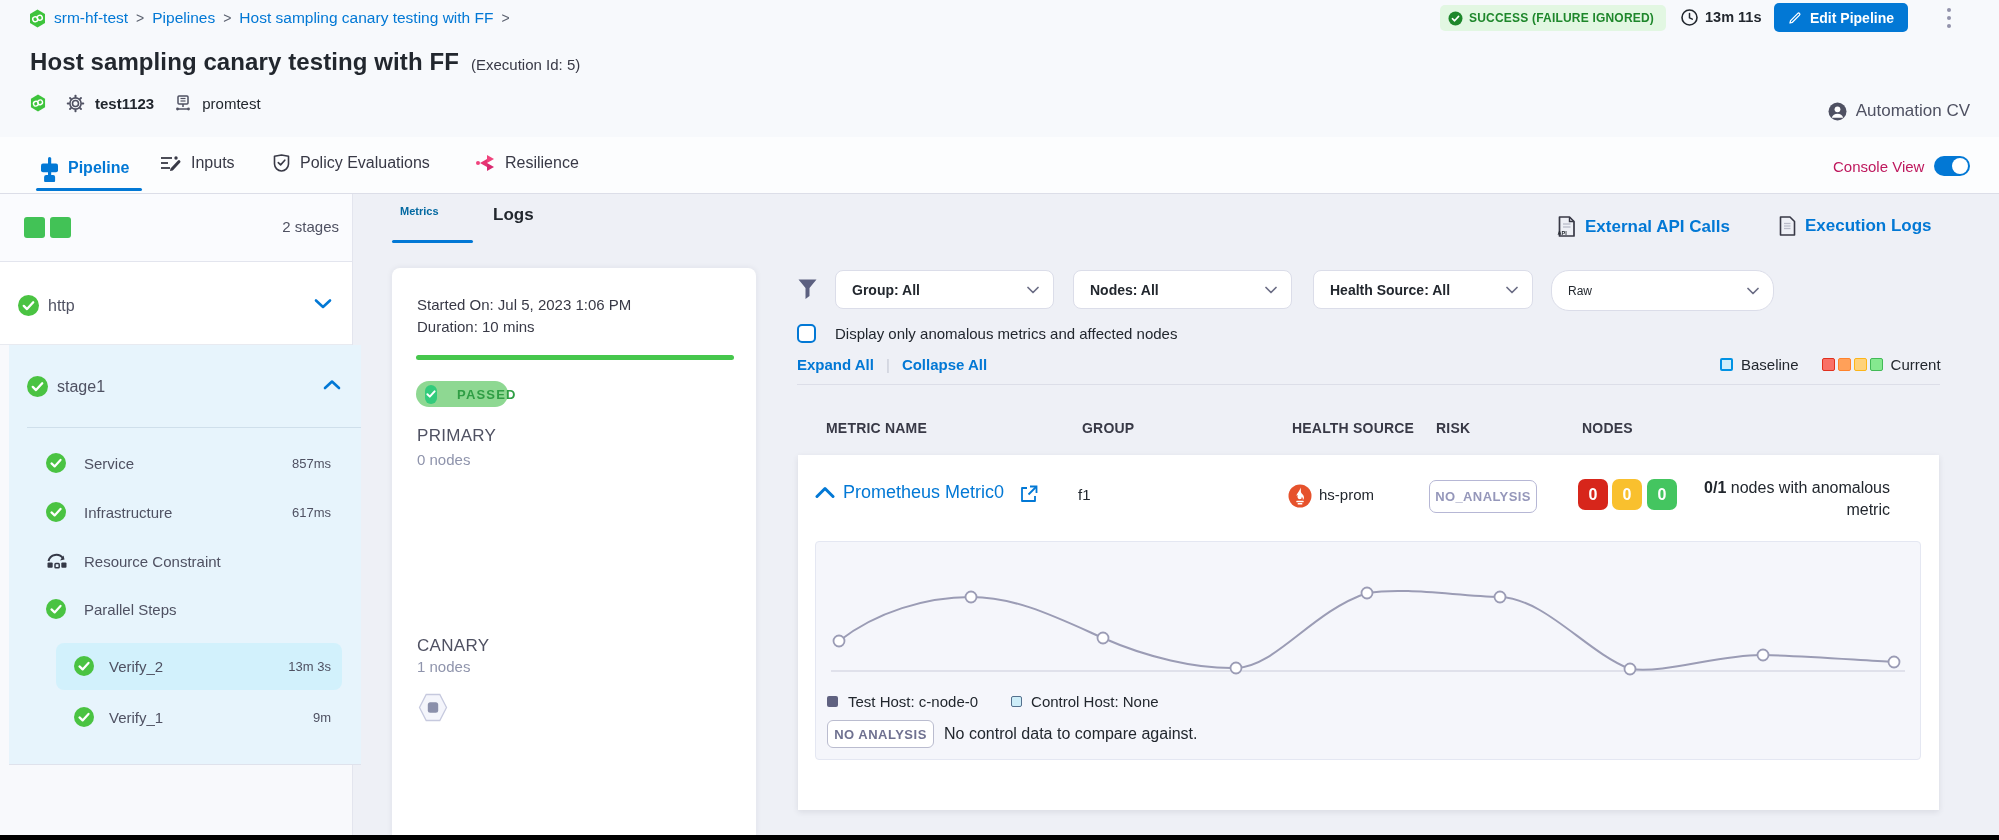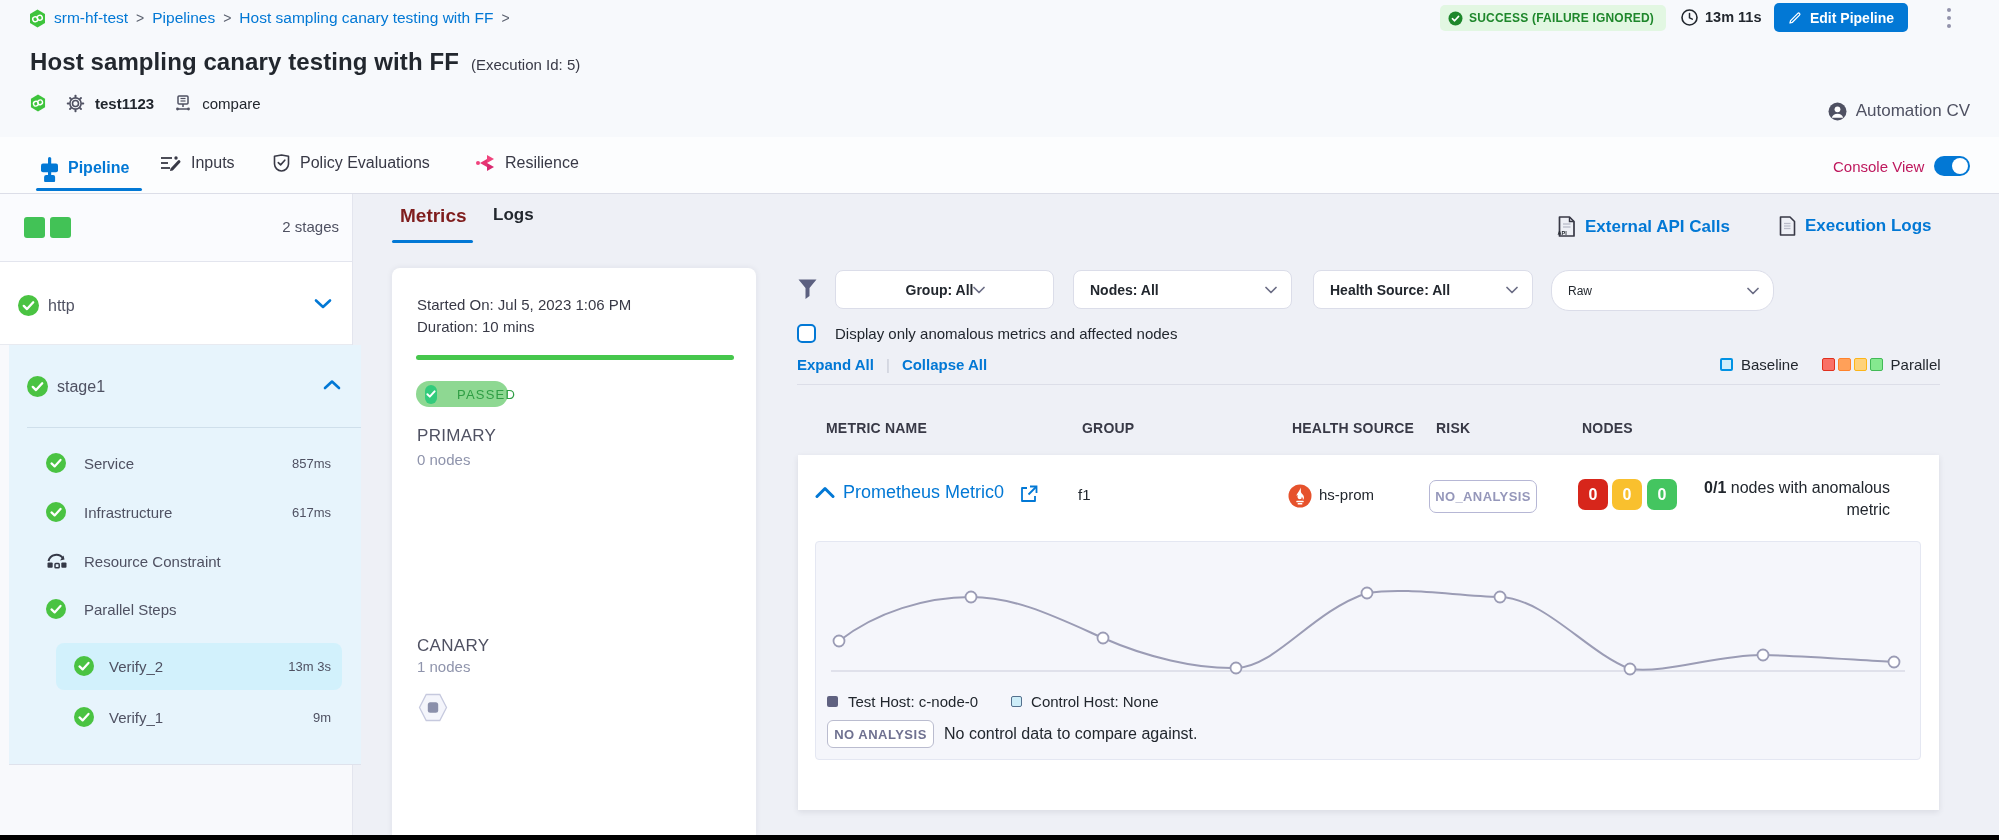--- a/index.html
+++ b/index.html
@@ -45,30 +45,30 @@
 #sb-http { position:absolute; left:0; top:68px; width:352px; height:83px; background:#fff; border-bottom:1px solid #e8eaf0; }
 #sb-stage { position:absolute; left:9px; top:151px; width:352px; height:420px; background:#e7f4fc; border-bottom:1px solid #dfe2ec; }
 .sbrow-label { font-size:16px; color:#4f5162; }
 .step-label { font-size:15px; color:#4f5162; }
 .step-time { position:absolute; font-size:13px; color:#4f5162; }
 #verify2hl { position:absolute; left:47px; top:298px; width:286px; height:47px; background:#d2f1fc; border-radius:8px; }
 #sb-divider { position:absolute; left:18px; top:82px; width:334px; height:1px; background:#cfdfeb; }
 
 
 #midcol { position:absolute; left:354px; top:194px; width:416px; height:642px; }
-#mid-tabs { position:absolute; left:46px; top:11px; font-size:19px; font-weight:bold; color:#7f1d1d; }
+#mid-tabs { position:absolute; left:46px; top:11px; font-size:11px; font-weight:bold; color:#0369a1; }
 #mid-logs { position:absolute; left:139px; top:11px; font-size:17px; font-weight:bold; color:#22272e; }
 #mid-underline { position:absolute; left:38px; top:46px; width:81px; height:3px; background:#0278d5; border-radius:2px; }
 #midcard { position:absolute; left:38px; top:74px; width:364px; height:568px; background:#fff; border-radius:8px 8px 0 0; box-shadow:0 0 6px rgba(40,41,61,0.08); }
 #midcard .line1 { position:absolute; left:25px; top:28px; font-size:15px; color:#383946; }
 #midcard .line2 { position:absolute; left:25px; top:50px; font-size:15px; color:#383946; }
 #greenbar { position:absolute; left:24px; top:87px; width:318px; height:5px; background:#46c74c; border-radius:3px; }
 #passed { position:absolute; left:24px; top:113px; width:92px; height:26px; background:#8ed892; border-radius:13px; display:flex; align-items:center; }
 #passed .ic { width:19px; height:19px; background:#33cb7c; border-radius:6px; margin-left:9px; display:flex; align-items:center; justify-content:center; }
-#passed .tx { color:#2f9e44; font-size:13px; font-weight:normal; letter-spacing:1.2px; margin-left:20px; }
+#passed .tx { color:#2f9e44; font-size:13px; font-weight:bold; letter-spacing:1.2px; margin-left:20px; }
 .grp-name { font-size:17px; color:#4f5162; letter-spacing:0.3px; }
 .grp-nodes { font-size:15px; color:#8f94ac; }
 
 
 #rightpanel { position:absolute; left:770px; top:194px; width:1229px; height:642px; }
 .toplink { position:absolute; display:flex; align-items:center; gap:9px; font-size:17px; font-weight:bold; color:#0278d5; }
 .filterbox { position:absolute; top:76px; height:39px; background:#fff; border:1px solid #dbdde9; border-radius:8px; display:flex; align-items:center; justify-content:space-between; padding:0 14px 0 16px; font-size:14px; font-weight:bold; color:#22272e; }
 #chkrow { position:absolute; left:27px; top:130px; display:flex; align-items:center; gap:19px; }
 #chkbox { width:19px; height:19px; border:2px solid #0278d5; border-radius:5px; background:#fff; }
 #chkrow span { font-size:15px; color:#22272e; }
@@ -138,21 +138,21 @@
     <span class="t1">test1123</span>
     <svg style="margin-left:20px" width="18" height="18" viewBox="0 0 18 18">
         <rect x="4" y="2" width="10" height="8" rx="1" fill="none" stroke="#4f5162" stroke-width="1.5"></rect>
         <line x1="6.5" y1="4.5" x2="11.5" y2="4.5" stroke="#4f5162" stroke-width="1.2"></line>
         <line x1="6.5" y1="7" x2="11.5" y2="7" stroke="#4f5162" stroke-width="1.2"></line>
         <line x1="9" y1="10" x2="9" y2="13" stroke="#4f5162" stroke-width="1.5"></line>
         <line x1="3" y1="15" x2="15" y2="15" stroke="#4f5162" stroke-width="1.5"></line>
         <circle cx="3.5" cy="15" r="1.4" fill="#4f5162"></circle>
         <circle cx="14.5" cy="15" r="1.4" fill="#4f5162"></circle>
       </svg>
-    <span class="t2">compare</span>
+    <span class="t2">promtest</span>
   </div>
   <div id="badge-success">
     <svg width="15" height="15" viewBox="0 0 15 15">
         <circle cx="7.5" cy="7.5" r="7" fill="#1e872b"></circle>
         <path d="M4.4 7.7 L6.6 9.8 L10.6 5.4" stroke="#fff" stroke-width="1.6" fill="none" stroke-linecap="round" stroke-linejoin="round"></path>
       </svg>
     <span>SUCCESS (FAILURE IGNORED)</span>
   </div>
   <div id="dur">
     <svg width="17" height="17" viewBox="0 0 17 17">
@@ -333,21 +333,21 @@
         <path d="M1.5 1 L11 1 L15.5 5.5 L15.5 19 L1.5 19 Z" fill="none" stroke="#383946" stroke-width="1.6" stroke-linejoin="round"></path>
         <line x1="5" y1="7.5" x2="11.5" y2="7.5" stroke="#b9bbc9" stroke-width="1.3"></line>
         <line x1="5" y1="10" x2="11.5" y2="10" stroke="#b9bbc9" stroke-width="1.3"></line>
         <line x1="5" y1="12.5" x2="11.5" y2="12.5" stroke="#b9bbc9" stroke-width="1.3"></line>
       </svg>
     Execution Logs
   </div>
   <svg style="position:absolute;left:28px;top:85px;" width="19" height="21" viewBox="0 0 19 21">
       <path d="M0.5 0.5 L18.5 0.5 L11.5 9 L11.5 17 L7.5 20 L7.5 9 Z" fill="#5c6080"></path>
     </svg>
-  <div class="filterbox" style="left:65px; width:219px;justify-content:center;">Group: All<svg width="12" height="8" viewBox="0 0 12 8">
+  <div class="filterbox" style="left:65px; width:219px;">Group: All<svg width="12" height="8" viewBox="0 0 12 8">
         <path d="M1 1.5 L6 6.5 L11 1.5" stroke="#6b6d85" stroke-width="1.7" fill="none" stroke-linecap="round" stroke-linejoin="round"></path>
       </svg></div>
   <div class="filterbox" style="left:303px; width:219px;">Nodes: All<svg width="12" height="8" viewBox="0 0 12 8">
         <path d="M1 1.5 L6 6.5 L11 1.5" stroke="#6b6d85" stroke-width="1.7" fill="none" stroke-linecap="round" stroke-linejoin="round"></path>
       </svg></div>
   <div class="filterbox" style="left:543px; width:220px;">Health Source: All<svg width="12" height="8" viewBox="0 0 12 8">
         <path d="M1 1.5 L6 6.5 L11 1.5" stroke="#6b6d85" stroke-width="1.7" fill="none" stroke-linecap="round" stroke-linejoin="round"></path>
       </svg></div>
   <div class="filterbox" style="left:781px; width:223px; height:41px; font-weight:400; font-size:12px;border-radius:18px;">Raw<svg width="12" height="8" viewBox="0 0 12 8">
         <path d="M1 1.5 L6 6.5 L11 1.5" stroke="#6b6d85" stroke-width="1.7" fill="none" stroke-linecap="round" stroke-linejoin="round"></path>
@@ -357,21 +357,21 @@
       <span>Display only anomalous metrics and affected nodes</span>
     </div>
   <div id="expandrow">Expand All<span style="color:#c9cbd8;font-weight:400;margin:0 12px;">|</span>Collapse All</div>
   <div id="legendrow">
     <div style="width:13px;height:13px;border:2px solid #0092e4;background:#cdeffb;border-radius:2px;"></div>
     <span style="margin-left:8px;">Baseline</span>
     <div style="width:13px;height:13px;background:#f97066;border:1px solid #e0301e;border-radius:2px;margin-left:23px;"></div>
     <div style="width:13px;height:13px;background:#ffa059;border:1px solid #ff832b;border-radius:2px;margin-left:3px;"></div>
     <div style="width:13px;height:13px;background:#ffd27a;border:1px solid #fcb519;border-radius:2px;margin-left:3px;"></div>
     <div style="width:13px;height:13px;background:#85e98f;border:1px solid #42ba57;border-radius:2px;margin-left:3px;"></div>
-    <span style="margin-left:8px;">Parallel</span>
+    <span style="margin-left:8px;">Current</span>
   </div>
   <div id="hdr-divider"></div>
   <div class="thead" style="left:56px;">METRIC NAME</div>
   <div class="thead" style="left:312px;">GROUP</div>
   <div class="thead" style="left:522px;">HEALTH SOURCE</div>
   <div class="thead" style="left:666px;text-align:center;">RISK</div>
   <div class="thead" style="left:812px;">NODES</div>
 
   <div id="metriccard">
     <svg style="position:absolute;left:17px;top:31px;" width="20" height="13" viewBox="0 0 20 13">

